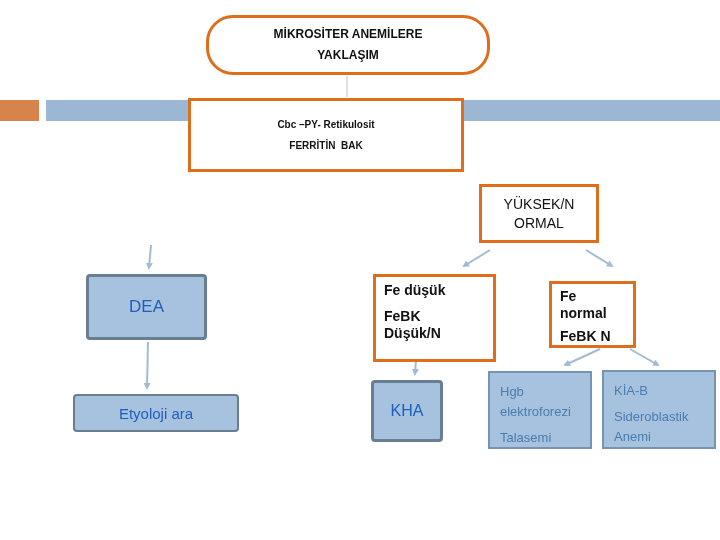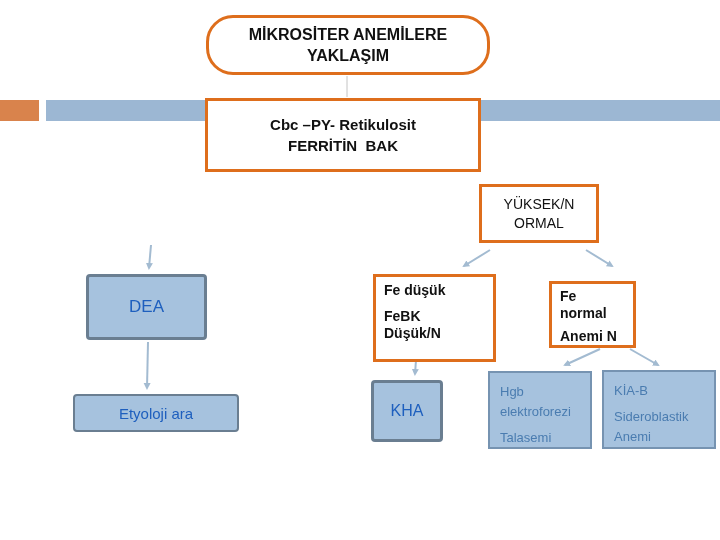--- a/index.html
+++ b/index.html
@@ -30,22 +30,22 @@
 
   
   .orange-box {
     background: #ffffff;
     border: 3px solid var(--orange-border, #de6e1c);
     color: var(--text-black, #111111);
     z-index: 2;
   }
   .flex-center { display: flex; align-items: center; justify-content: center; text-align: center; }
 
-  .title-box { left: 206px; top: 15px; width: 284px; height: 60px; font-size: 16px; font-weight: bold; line-height: 21px; border-radius: 27px; }
-  .step-box  { left: 205px; top: 98px;  width: 276px; height: 74px; font-size: 15px; font-weight: bold; line-height: 21px; z-index: 3; }
+  .title-box { left: 206px; top: 15px; width: 284px; height: 60px; font-size: 12px; font-weight: bold; line-height: 21px; border-radius: 27px; }
+  .step-box  { left: 188px; top: 98px;  width: 276px; height: 74px; font-size: 10px; font-weight: bold; line-height: 21px; z-index: 3; }
   .prewrap { white-space: pre-wrap; }
 
   .low-box  { left: 75px;  top: 178px; width: 153px; height: 63px; border-width: 4px; font-size: 15px; }
   .high-box { left: 479px; top: 184px; width: 120px; height: 59px; font-size: 14px; line-height: 19px; text-align: center; }
 
   .fe-box { padding: 5px 8px; font-size: 14px; font-weight: bold; line-height: 17px; text-align: left; }
   .fe-low-box    { left: 373px; top: 274px; width: 123px; height: 88px; }
   .fe-normal-box { left: 549px; top: 281px; width: 87px;  height: 67px; padding: 4px 8px; }
   .fe-gap { margin-top: 9px; }
   .fe-gap-sm { margin-top: 6px; }
@@ -124,21 +124,21 @@
     <div>DEA</div>
   </div>
 
   <div class="abs orange-box fe-box fe-low-box">
     <div>Fe düşük</div>
     <div class="fe-gap">FeBK<br>Düşük/N</div>
   </div>
 
   <div class="abs orange-box fe-box fe-normal-box">
     <div>Fe<br>normal</div>
-    <div class="fe-gap-sm">Anemi N</div>
+    <div class="fe-gap-sm">FeBK N</div>
   </div>
 
   <div class="abs blue-box flex-center etiology-box">
     <div>Etyoloji ara</div>
   </div>
 
   <div class="abs blue-box flex-center kha-box">
     <div>KHA</div>
   </div>
 

